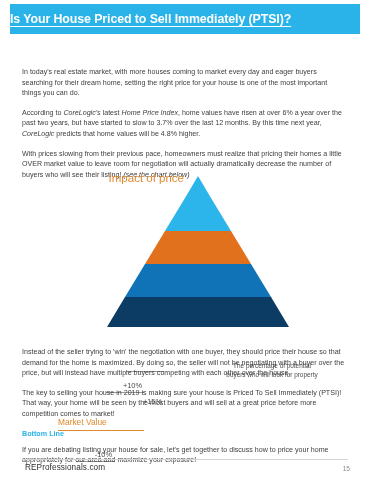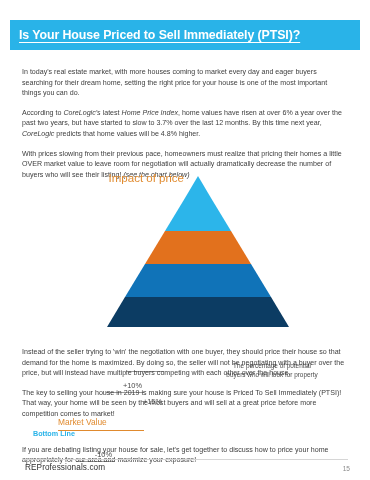--- a/index.html
+++ b/index.html
@@ -18,28 +18,28 @@
   .page {
     position: absolute;
     inset: 0;
     background: #ffffff;
   }
 
   
   .title-banner {
     position: absolute;
     left: 10px;
-    top: 20px;
+    top: 4px;
     width: 350px;
     height: 30px;
     background: #29b3e8;
     display: flex;
     align-items: center;
     box-sizing: border-box;
-    padding-left: 9px;
+    padding-left: 0;
   }
   .title-text {
     color: #ffffff;
     font-size: 12.4px;
     font-weight: bold;
     letter-spacing: -0.1px;
     text-decoration: underline;
     text-underline-offset: 2.5px;
     white-space: nowrap;
   }
@@ -130,21 +130,21 @@
     line-height: 8.6px;
     color: #4b4b4b;
     text-align: center;
   }
 
   
   .bottom-heading {
     color: #29b3e8;
     font-size: 7.2px;
     font-weight: bold;
-    margin: 0 0 7px 11px;
+    margin: 0 0 7px 0;
   }
 
   
   .footer-rule {
     position: absolute;
     left: 22px;
     top: 459px;
     width: 326px;
     height: 0;
     border-top: 1px solid #d6d6d6;

